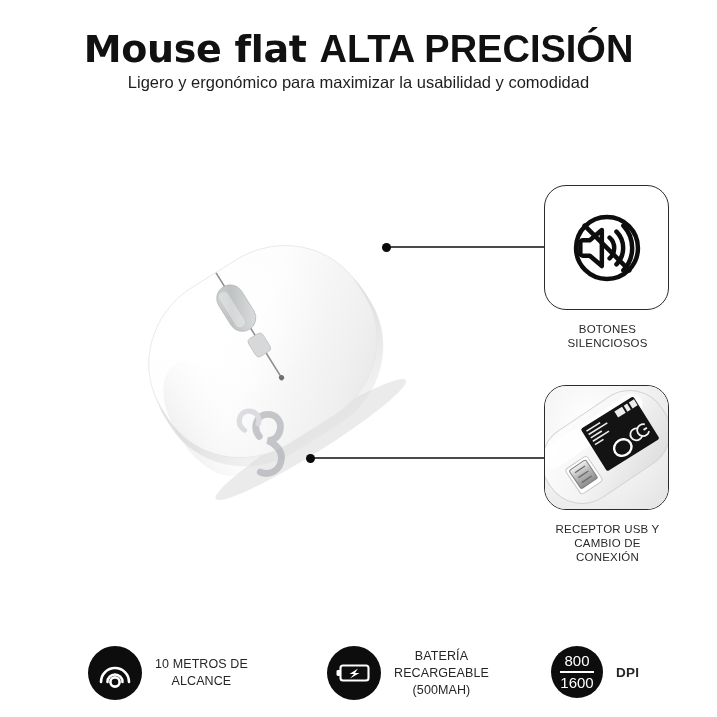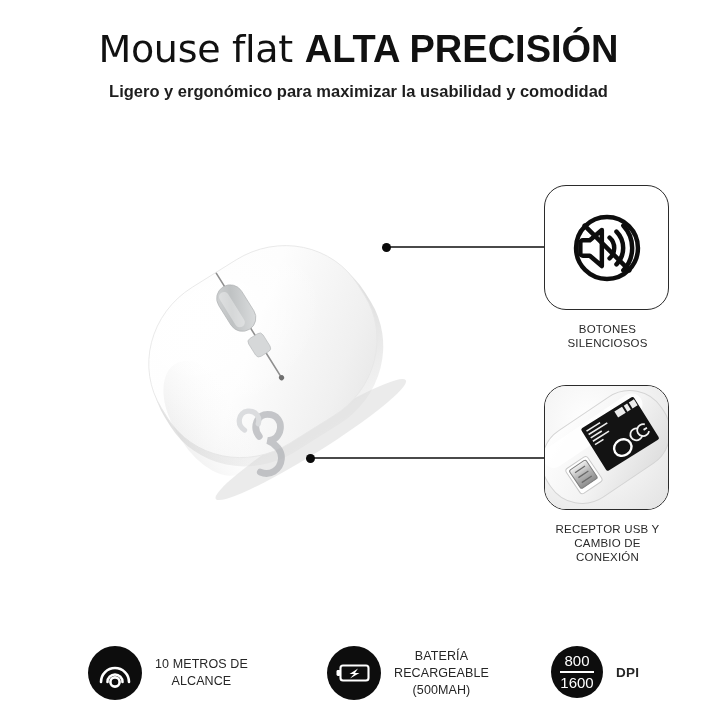--- a/index.html
+++ b/index.html
@@ -32,33 +32,32 @@
     text-align: center;
   }
   .title {
     font-size: 38px;
     line-height: 46px;
     letter-spacing: -0.3px;
     color: #111111;
     white-space: nowrap;
   }
   .title .light {
-    font-weight: 400;
+    font-weight: 700;
     font-family: "DejaVu Sans", sans-serif;
     font-stretch: normal;
   }
   .title .bold {
     font-weight: 700;
     letter-spacing: 0px;
   }
   .subtitle {
-    margin-top: 9px;
     font-size: 16.5px;
     line-height: 21px;
-    font-weight: 700;
+    font-weight: 400;
     color: #1d1d1d;
     white-space: nowrap;
   }
 
   
   .mouse-wrap {
     position: absolute;
     left: 55px;
     top: 150px;
     width: 420px;

